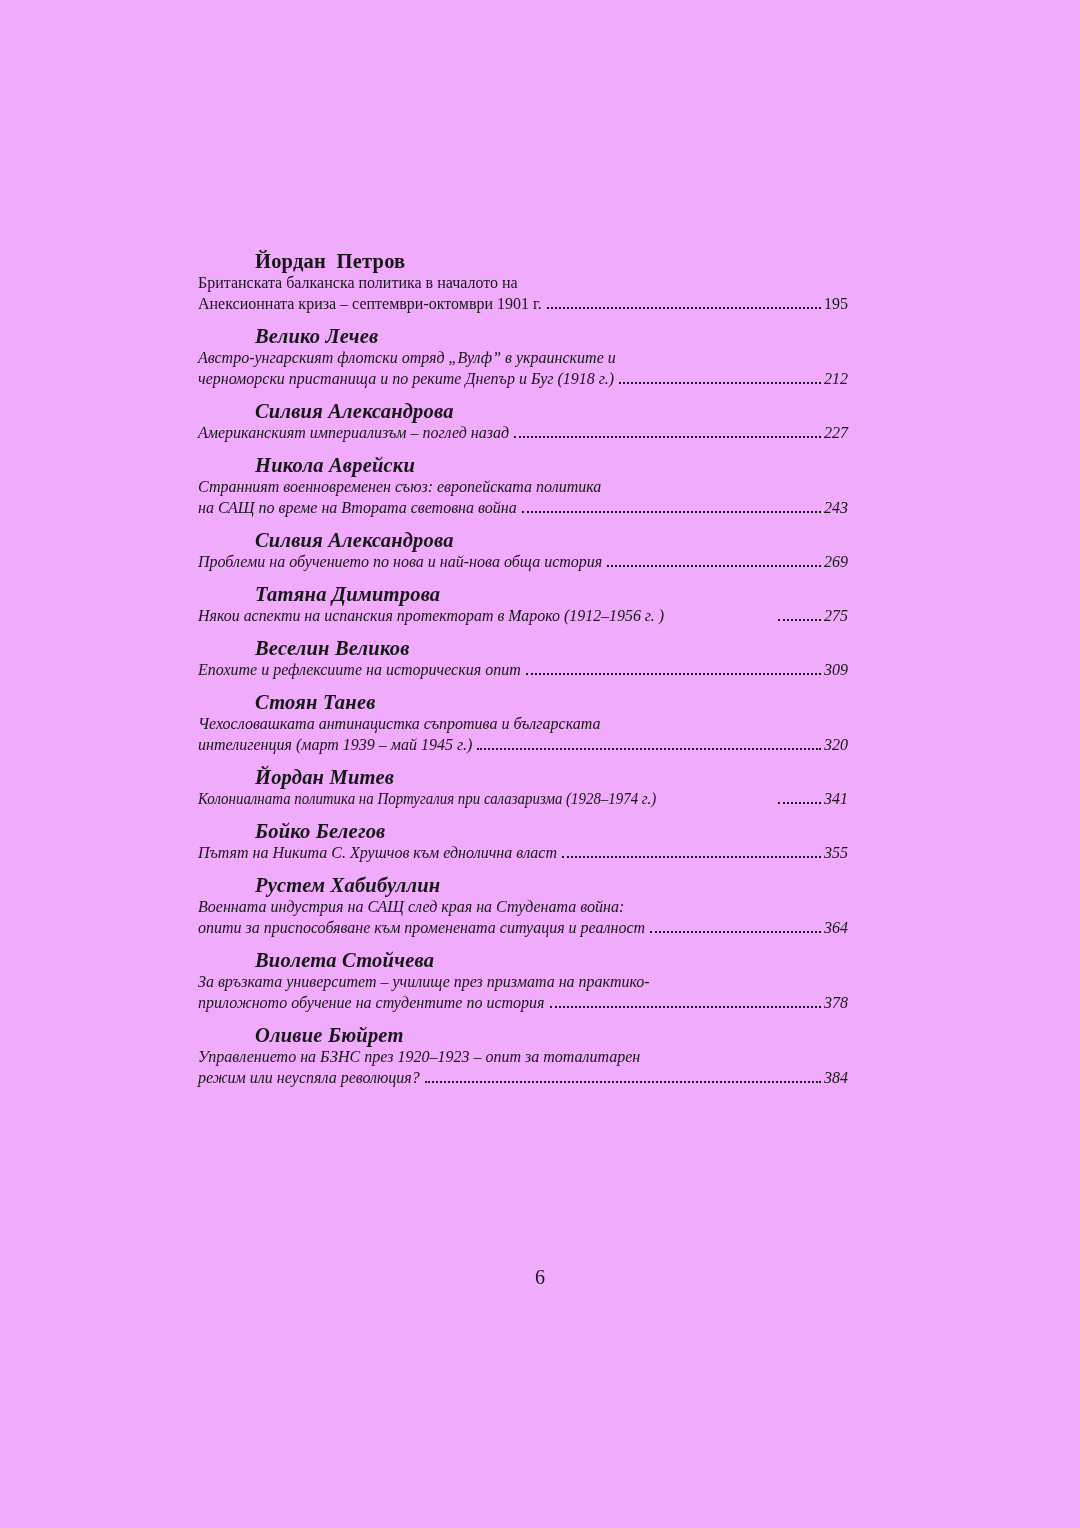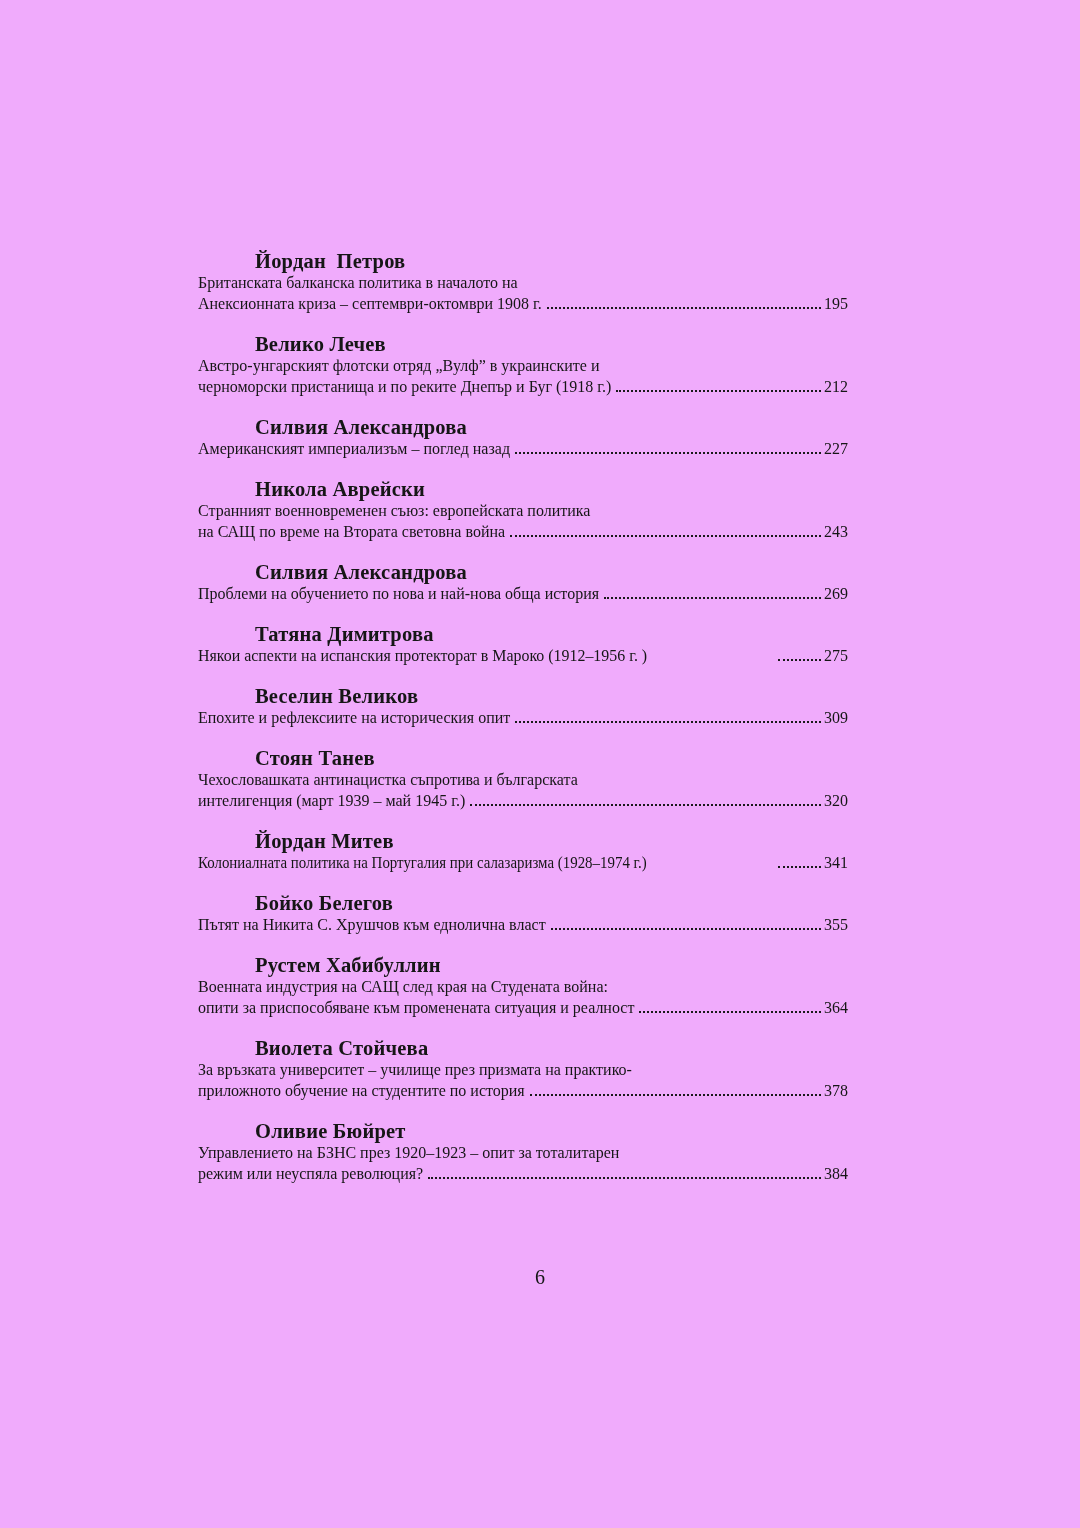--- a/index.html
+++ b/index.html
@@ -11,21 +11,21 @@
     font-family: "Liberation Serif", serif;
     overflow: hidden;
   }
   .sheet { position: absolute; inset: 0; background: #f0abfc; }
   .toc {
     position: absolute;
     left: 198px;
     top: 251px;
     width: 650px;
   }
-  .entry + .entry { margin-top: 20px; }
+  .entry + .entry { margin-top: 12px; font-style: italic; }
   .author {
     font-weight: bold;
     font-size: 20.5px;
     line-height: 21px;
     padding-left: 57px;
     white-space: pre-wrap;
     letter-spacing: 0.2px;
   }
   .line {
     font-size: 16px;
@@ -53,21 +53,21 @@
 </style>
 </head>
 <body>
 
 <div class="sheet">
   <main class="toc" id="toc">
       <section class="entry">
         <p class="author">Йордан  Петров</p>
         <p class="line full">Британската балканска политика в началото на</p>
         <p class="line last">
-          <span class="text">Анексионната криза – септември-октомври 1908 г.</span>
+          <span class="text">Анексионната криза – септември-октомври 1901 г.</span>
           <span class="dots"></span>
           <span class="pnum">195</span>
         </p>
       </section>
       <section class="entry">
         <p class="author">Велико Лечев</p>
         <p class="line full">Австро-унгарският флотски отряд „Вулф” в украинските и</p>
         <p class="line last">
           <span class="text">черноморски пристанища и по реките Днепър и Буг (1918 г.)</span>
           <span class="dots"></span>

